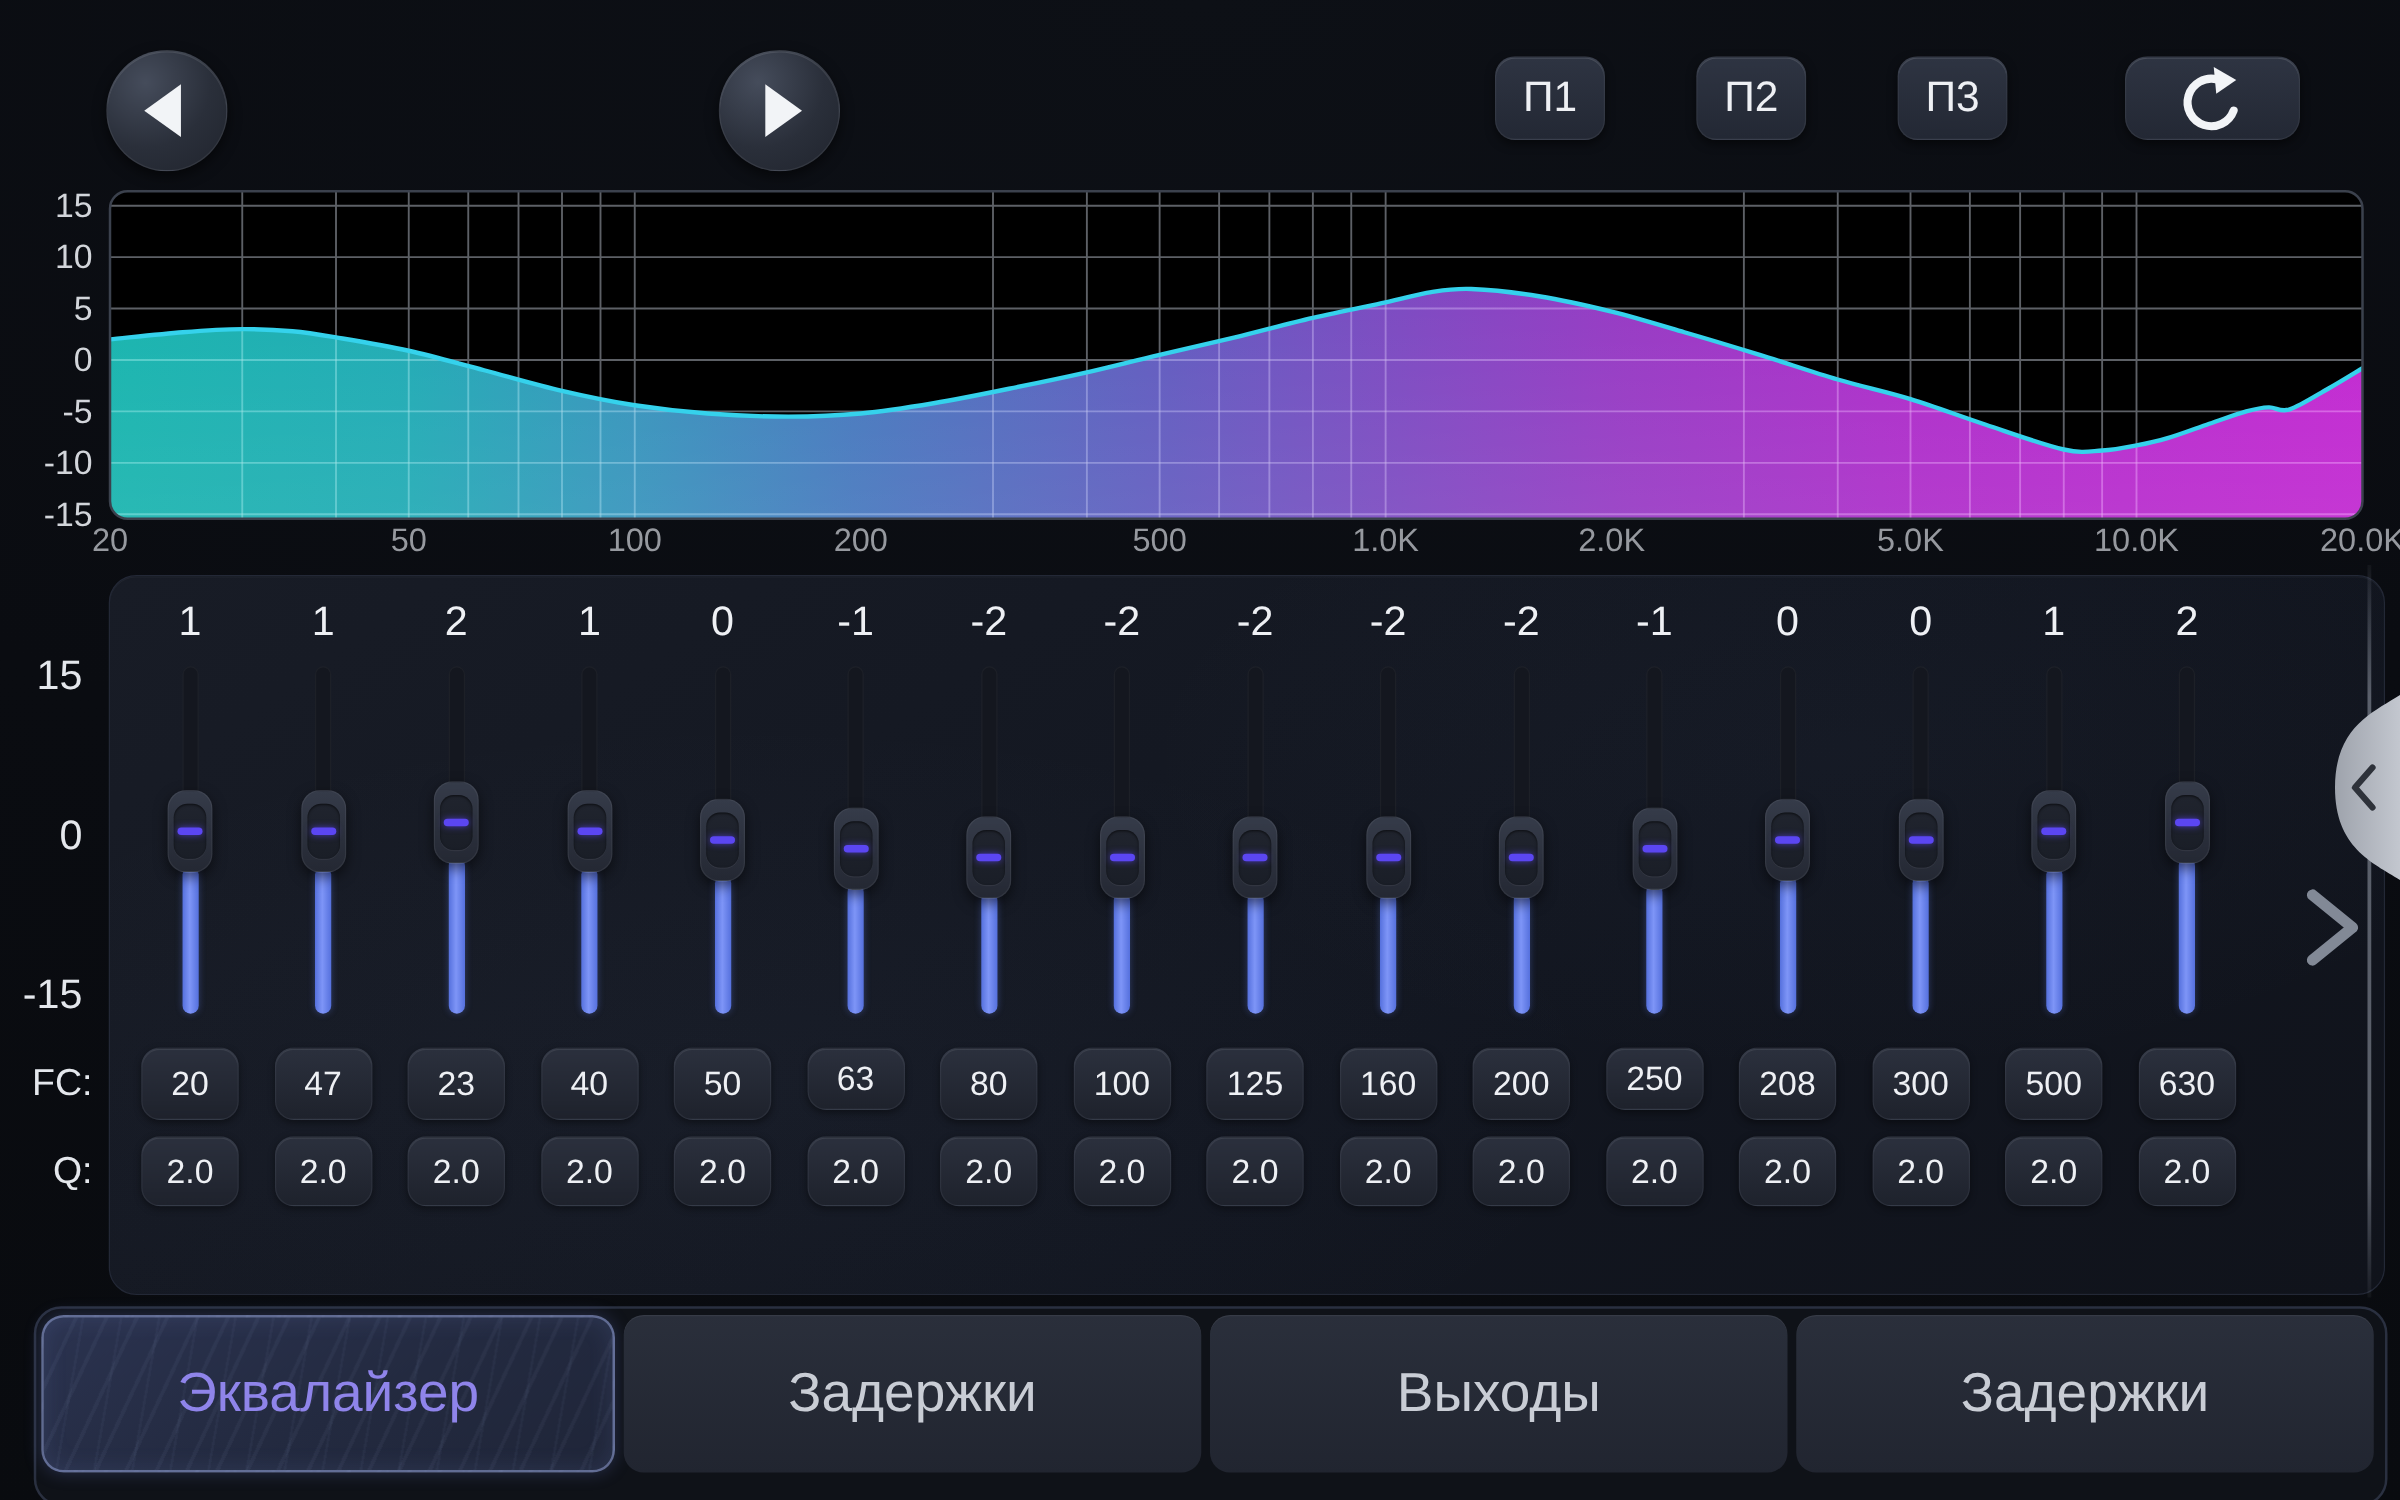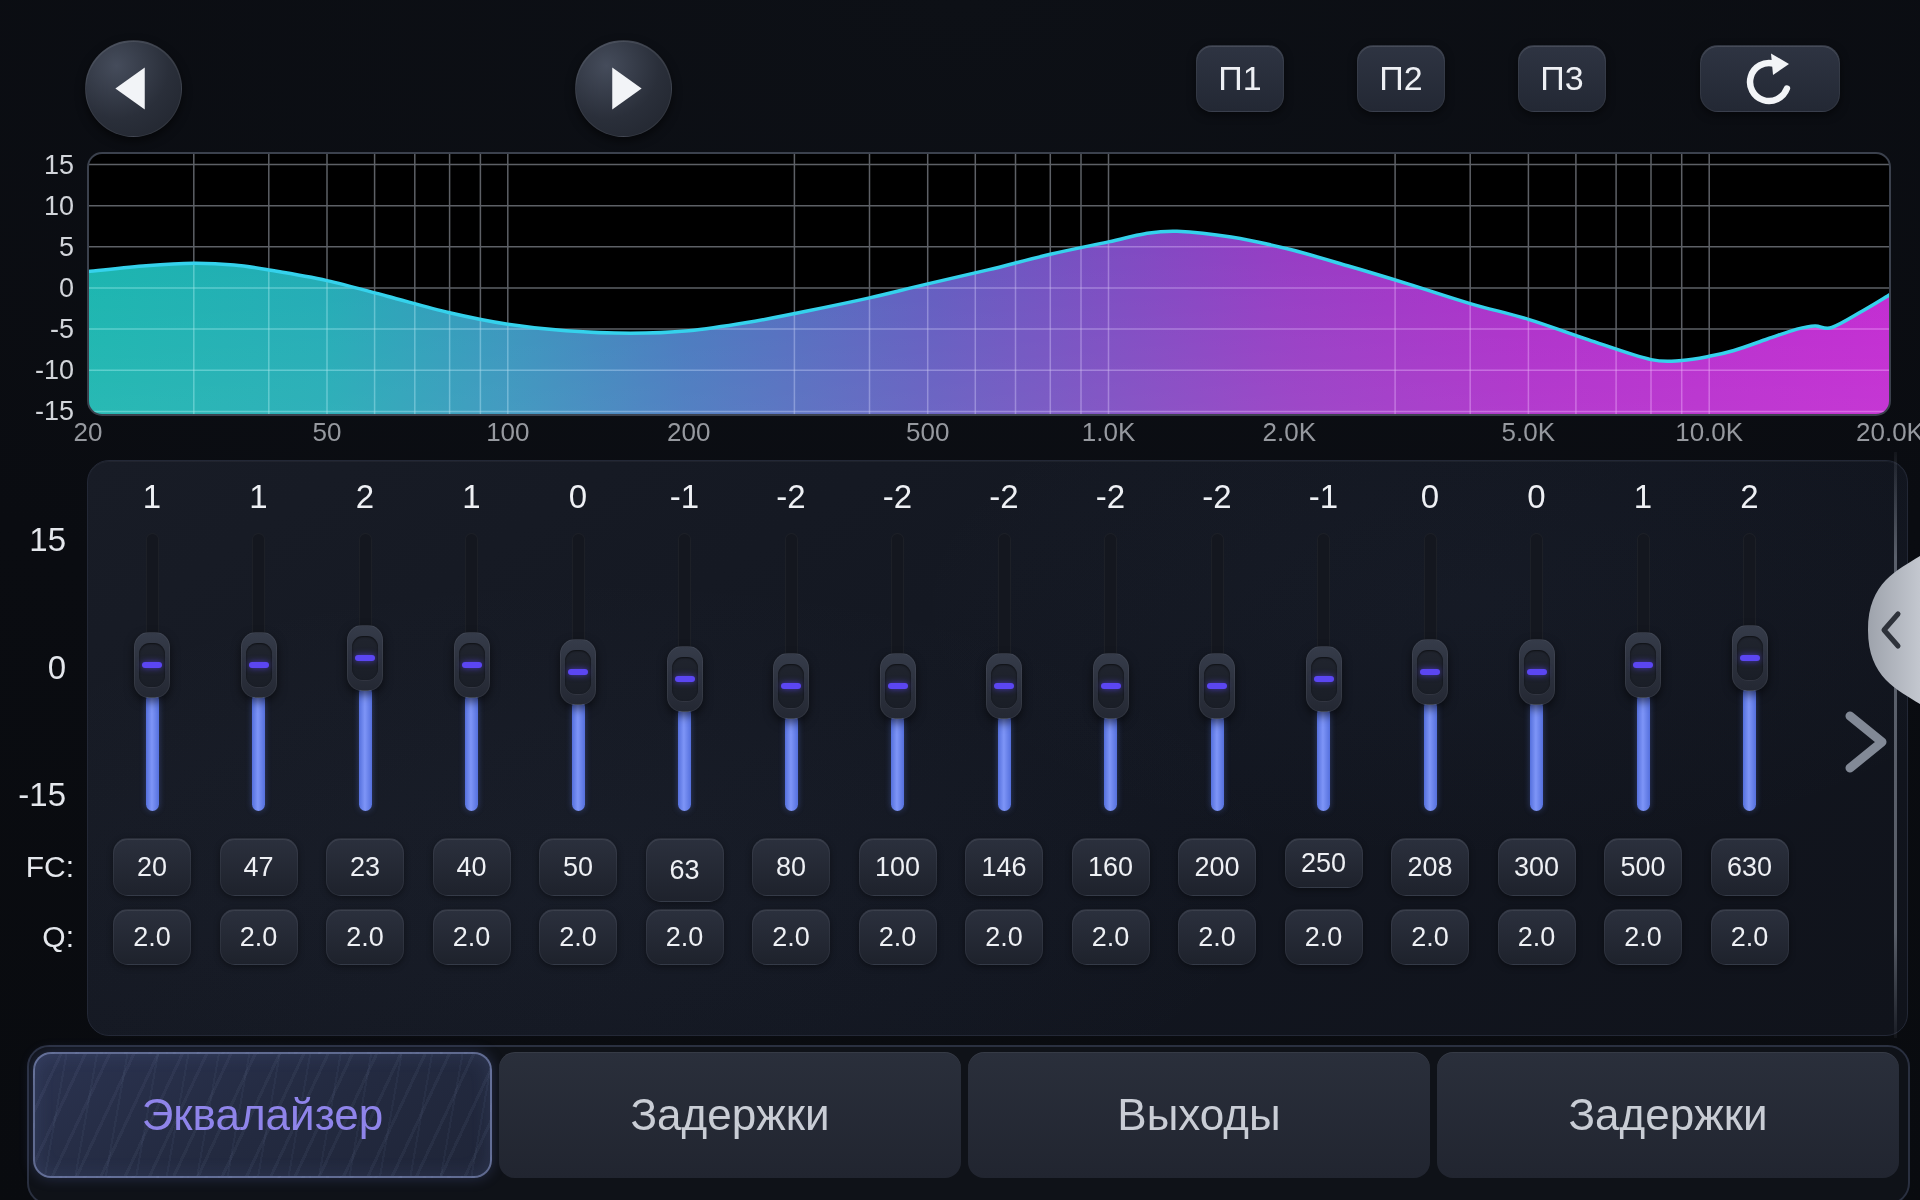--- a/index.html
+++ b/index.html
@@ -330,21 +330,21 @@
       <div class="cell-btn" style="left: 539px; top: 838px; height: 58px;">50</div>
       <div class="cell-btn" style="left: 539px; top: 909px; height: 56px;">2.0</div>
       <div class="band-value" style="left: 644.5px; top: 478px;">-1</div>
       <div class="slider-track" style="left: 678px; top: 533px; height: 278px;"></div>
       <div class="slider-fill" style="left: 678px; top: 707px; height: 104px;"></div>
       <div class="slider-handle" style="left: 666.5px; top: 646px;">
         <div class="handle-inner">
           <div class="handle-bar"></div>
         </div>
       </div>
-      <div class="cell-btn" style="left: 645.5px; top: 838px; height: 64px;">63</div>
+      <div class="cell-btn" style="left: 645.5px; top: 838px; height: 50px;">63</div>
       <div class="cell-btn" style="left: 645.5px; top: 909px; height: 56px;">2.0</div>
       <div class="band-value" style="left: 751px; top: 478px;">-2</div>
       <div class="slider-track" style="left: 784.5px; top: 533px; height: 278px;"></div>
       <div class="slider-fill" style="left: 784.5px; top: 714px; height: 97px;"></div>
       <div class="slider-handle" style="left: 773px; top: 653px;">
         <div class="handle-inner">
           <div class="handle-bar"></div>
         </div>
       </div>
       <div class="cell-btn" style="left: 752px; top: 838px; height: 58px;">80</div>
@@ -360,21 +360,21 @@
       <div class="cell-btn" style="left: 858.5px; top: 838px; height: 58px;">100</div>
       <div class="cell-btn" style="left: 858.5px; top: 909px; height: 56px;">2.0</div>
       <div class="band-value" style="left: 964px; top: 478px;">-2</div>
       <div class="slider-track" style="left: 997.5px; top: 533px; height: 278px;"></div>
       <div class="slider-fill" style="left: 997.5px; top: 714px; height: 97px;"></div>
       <div class="slider-handle" style="left: 986px; top: 653px;">
         <div class="handle-inner">
           <div class="handle-bar"></div>
         </div>
       </div>
-      <div class="cell-btn" style="left: 965px; top: 838px; height: 58px;">146</div>
+      <div class="cell-btn" style="left: 965px; top: 838px; height: 58px;">125</div>
       <div class="cell-btn" style="left: 965px; top: 909px; height: 56px;">2.0</div>
       <div class="band-value" style="left: 1070.5px; top: 478px;">-2</div>
       <div class="slider-track" style="left: 1104px; top: 533px; height: 278px;"></div>
       <div class="slider-fill" style="left: 1104px; top: 714px; height: 97px;"></div>
       <div class="slider-handle" style="left: 1092.5px; top: 653px;">
         <div class="handle-inner">
           <div class="handle-bar"></div>
         </div>
       </div>
       <div class="cell-btn" style="left: 1071.5px; top: 838px; height: 58px;">160</div>

